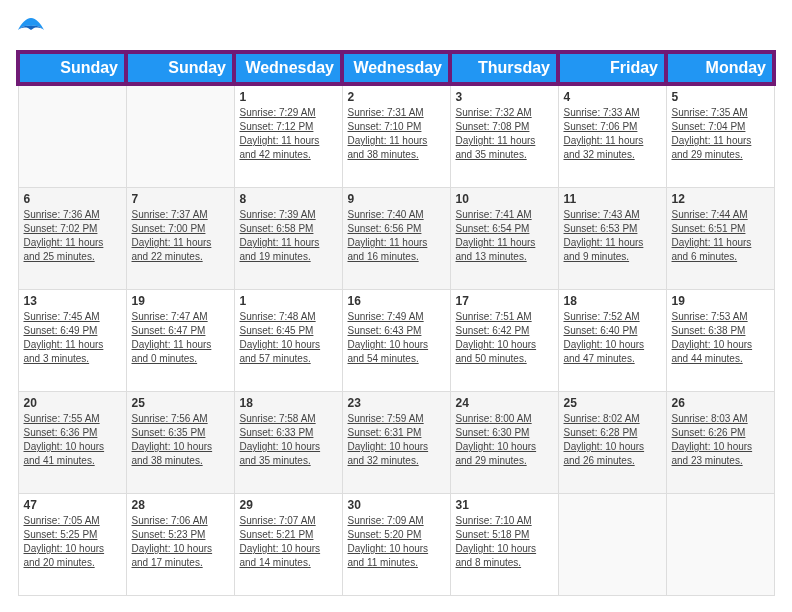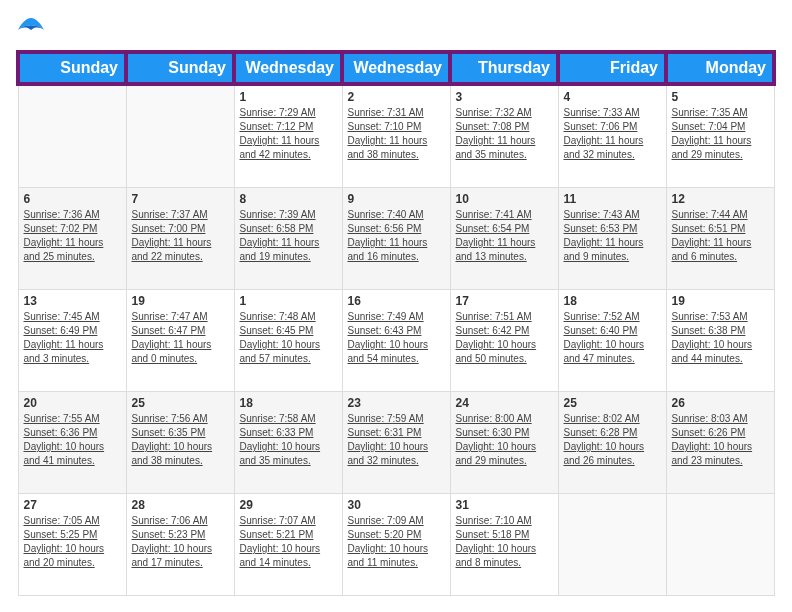--- a/index.html
+++ b/index.html
@@ -238,21 +238,21 @@
             <span class="day-number">25</span>
             <div class="day-info">Sunrise: 8:02 AM<br>Sunset: 6:28 PM<br>Daylight: 10 hours and 26 minutes.</div>
           </td>
           <td>
             <span class="day-number">26</span>
             <div class="day-info">Sunrise: 8:03 AM<br>Sunset: 6:26 PM<br>Daylight: 10 hours and 23 minutes.</div>
           </td>
         </tr>
         <tr>
           <td>
-            <span class="day-number">27</span>
+            <span class="day-number">47</span>
             <div class="day-info">Sunrise: 7:05 AM<br>Sunset: 5:25 PM<br>Daylight: 10 hours and 20 minutes.</div>
           </td>
           <td>
             <span class="day-number">28</span>
             <div class="day-info">Sunrise: 7:06 AM<br>Sunset: 5:23 PM<br>Daylight: 10 hours and 17 minutes.</div>
           </td>
           <td>
             <span class="day-number">29</span>
             <div class="day-info">Sunrise: 7:07 AM<br>Sunset: 5:21 PM<br>Daylight: 10 hours and 14 minutes.</div>
           </td>

